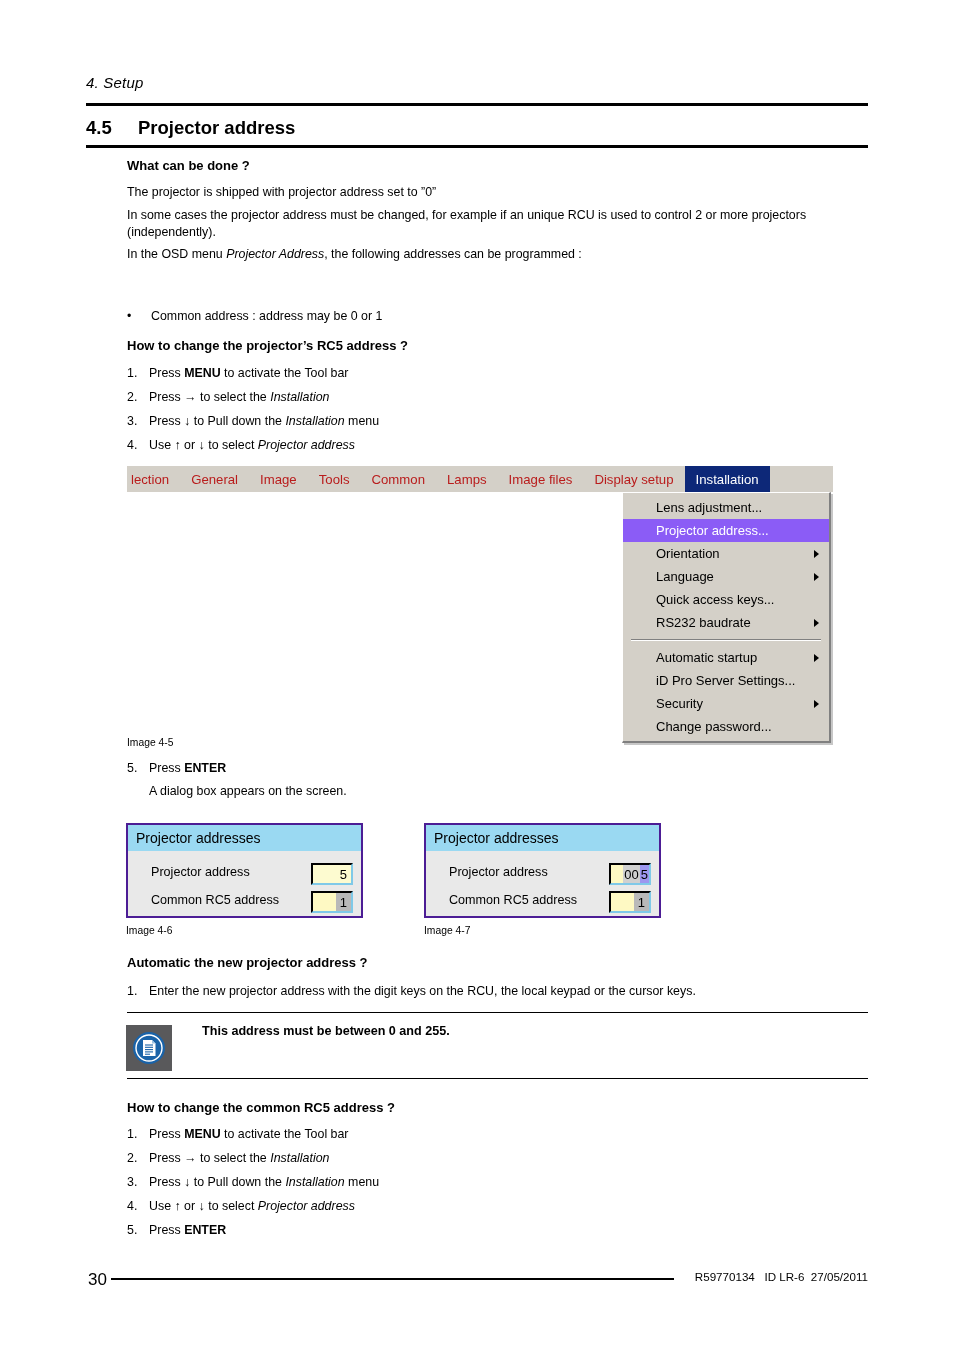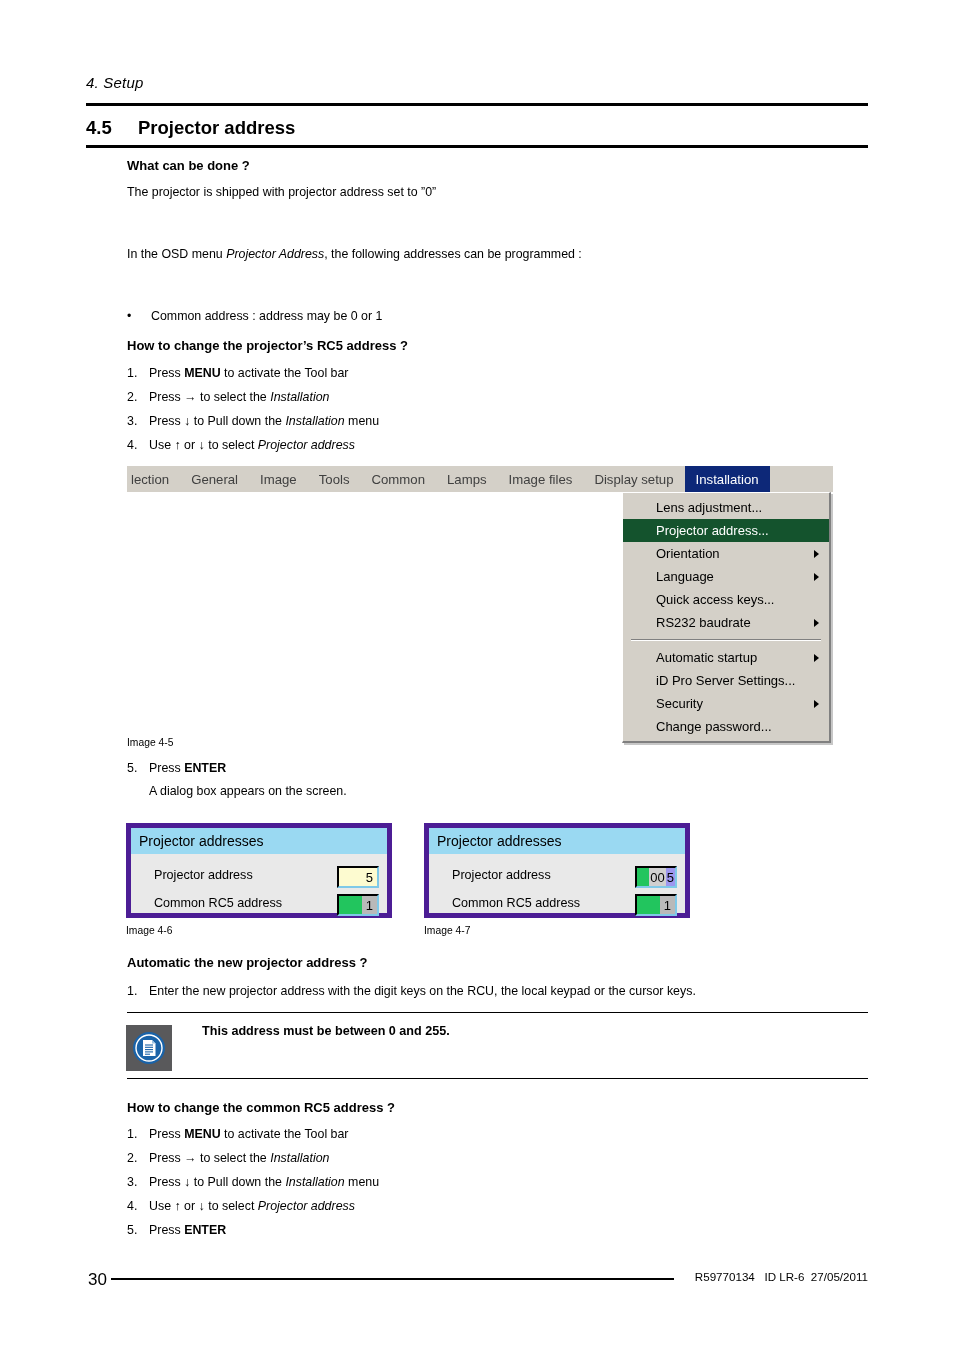--- a/index.html
+++ b/index.html
@@ -127,21 +127,21 @@
     height: 26px;
     background: #d4d0c8;
     display: flex;
     align-items: stretch;
   }
   .osd-menuitem {
     display: flex;
     align-items: center;
     padding: 0 11px;
     font-size: 13.2px;
-    color: #404040;
+    color: #b91c1c;
     white-space: nowrap;
   }
   .osd-menuitem.first { padding-left: 4px; }
   .osd-menuitem.active {
     background: #0d2878;
     color: #ffffff;
   }
   .osd-body {
     position: absolute;
     left: 0;
@@ -168,21 +168,21 @@
     height: 23px;
     display: flex;
     align-items: center;
     padding-left: 33px;
     padding-right: 8px;
     font-size: 13px;
     color: #000;
     white-space: nowrap;
   }
   .osd-mrow.sel {
-    background: #14532d;
+    background: #8b5cf6;
     color: #ffffff;
   }
   .osd-arrow {
     position: absolute;
     right: 10px;
     top: 50%;
     transform: translateY(-50%);
     width: 0; height: 0;
     border-left: 5px solid #000;
     border-top: 4px solid transparent;
@@ -192,24 +192,24 @@
     height: 1px;
     background: #808080;
     margin: 5px 8px 5px 8px;
     border-bottom: 1px solid #ffffff;
   }
 
   
   .dlg {
     position: absolute;
     top: 823px;
-    width: 266px;
+    width: 237px;
     height: 95px;
     background: #e9e9e9;
-    border: 5px solid #4c1d95;
+    border: 2px solid #4c1d95;
     box-sizing: border-box;
   }
   .dlg.left  { left: 126px; }
   .dlg.right { left: 424px; }
   .dlg-title {
     position: absolute;
     left: 0; top: 0; right: 0;
     height: 26px;
     background: #9ad9f2;
     display: flex;
@@ -242,21 +242,21 @@
     border: 2px solid #000000;
     border-right-color: #7fc9e8;
     border-bottom-color: #7fc9e8;
     box-sizing: border-box;
     display: flex;
     align-items: center;
     justify-content: flex-end;
     font-size: 13px;
   }
   .dlg-field.yellow { background: #fdfbd0; padding-right: 4px; }
-  .dlg-field.plain  { background: #22c55e; }
+  .dlg-field.plain  { background: #fef9c3; }
   .digit-gray {
     background: #b9b9b9;
     padding: 0 4px;
     height: 100%;
     display: flex;
     align-items: center;
   }
   .digit-dim {
     background: #d0d0d0;
     padding: 0 1px;
@@ -332,20 +332,21 @@
 
   <div class="runhead">4.  Setup</div>
   <div class="rule-thick rule-head1"></div>
 
   <div class="sec-num">4.5</div>
   <div class="sec-title">Projector address</div>
   <div class="rule-thick rule-head2"></div>
 
   <div class="h3" style="top:158px">What can be done ?</div>
   <div class="para" style="top:184px">The projector is shipped with projector address set to ”0”</div>
+  <div class="para" style="top:207px">In some cases the projector address must be changed, for example if an unique RCU is used to control 2 or more projectors (independently).</div>
   <div class="para" style="top:246px"><span>In the OSD menu </span><i>Projector Address</i><span>, the following addresses can be programmed :</span></div>
 
   <div class="bullet" style="top:309px">
     <span class="dot">•</span><span class="btxt">Common address :  address may be 0 or 1</span>
   </div>
 
   <div class="h3" style="top:338px">How to change the projector’s RC5 address ?</div>
 
   <div class="olitem" style="top:365px">
     <span class="num">1.</span><span>Press </span><b>MENU</b><span> to activate the Tool bar</span>

